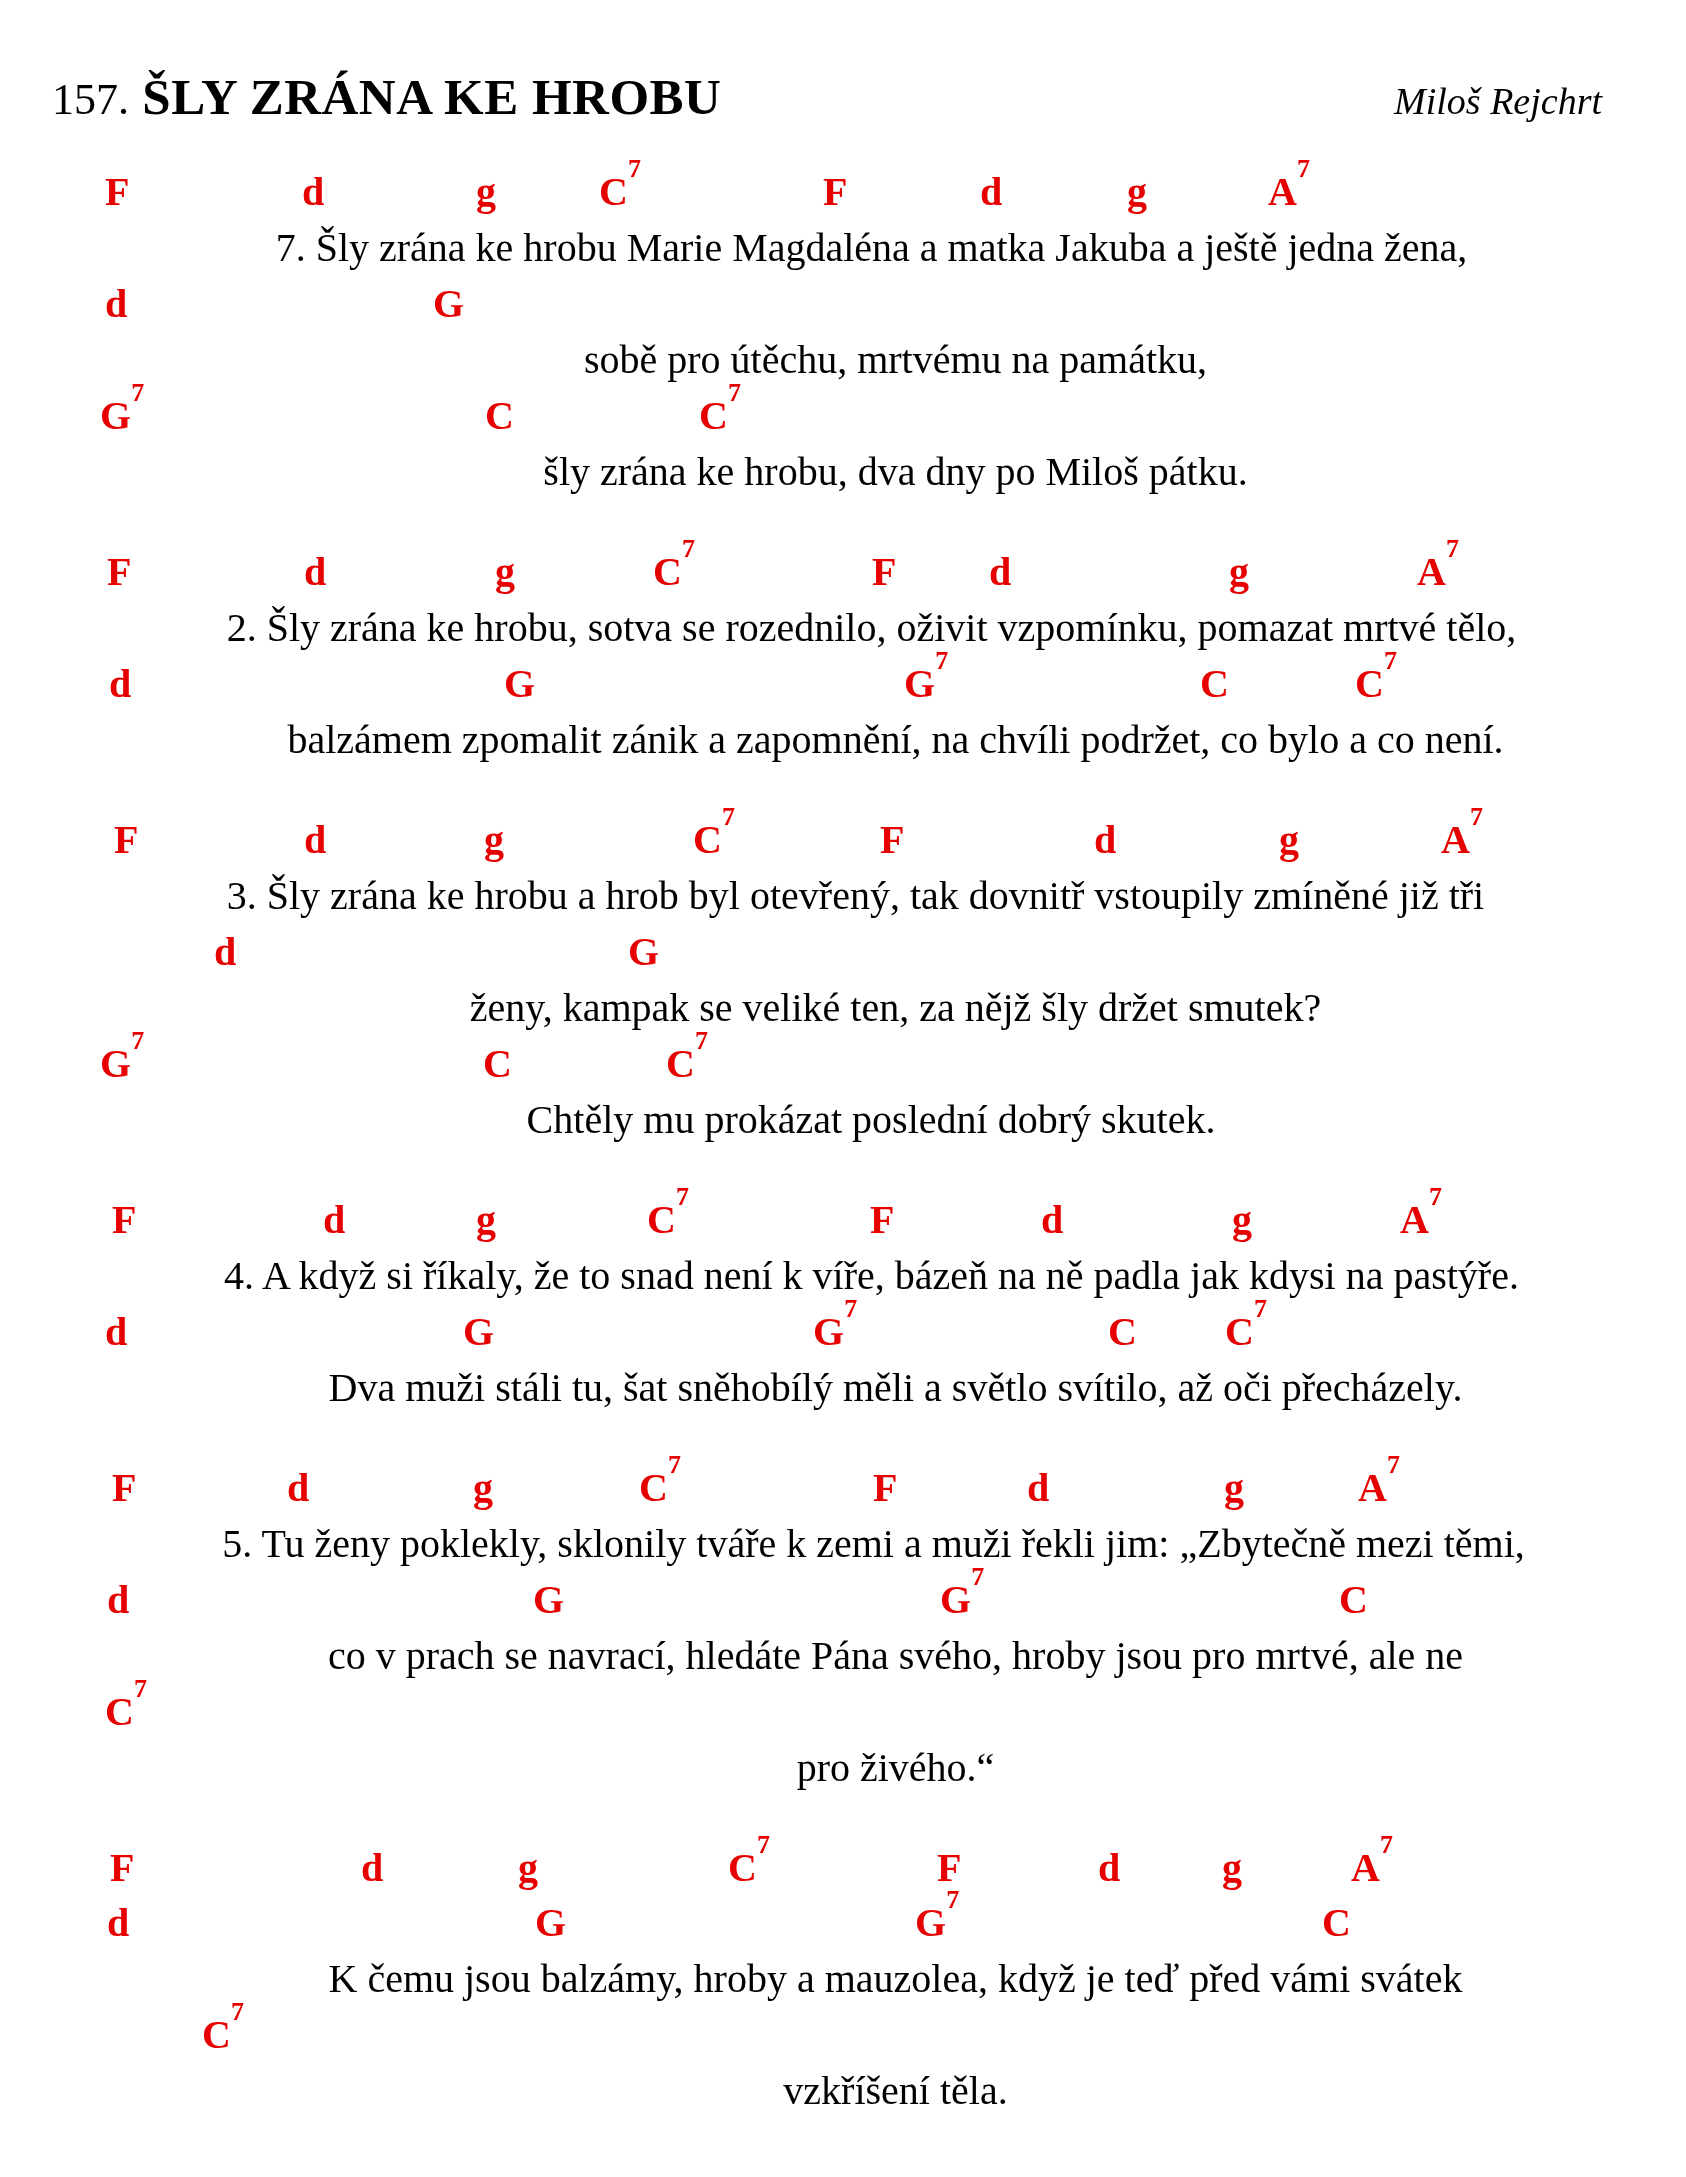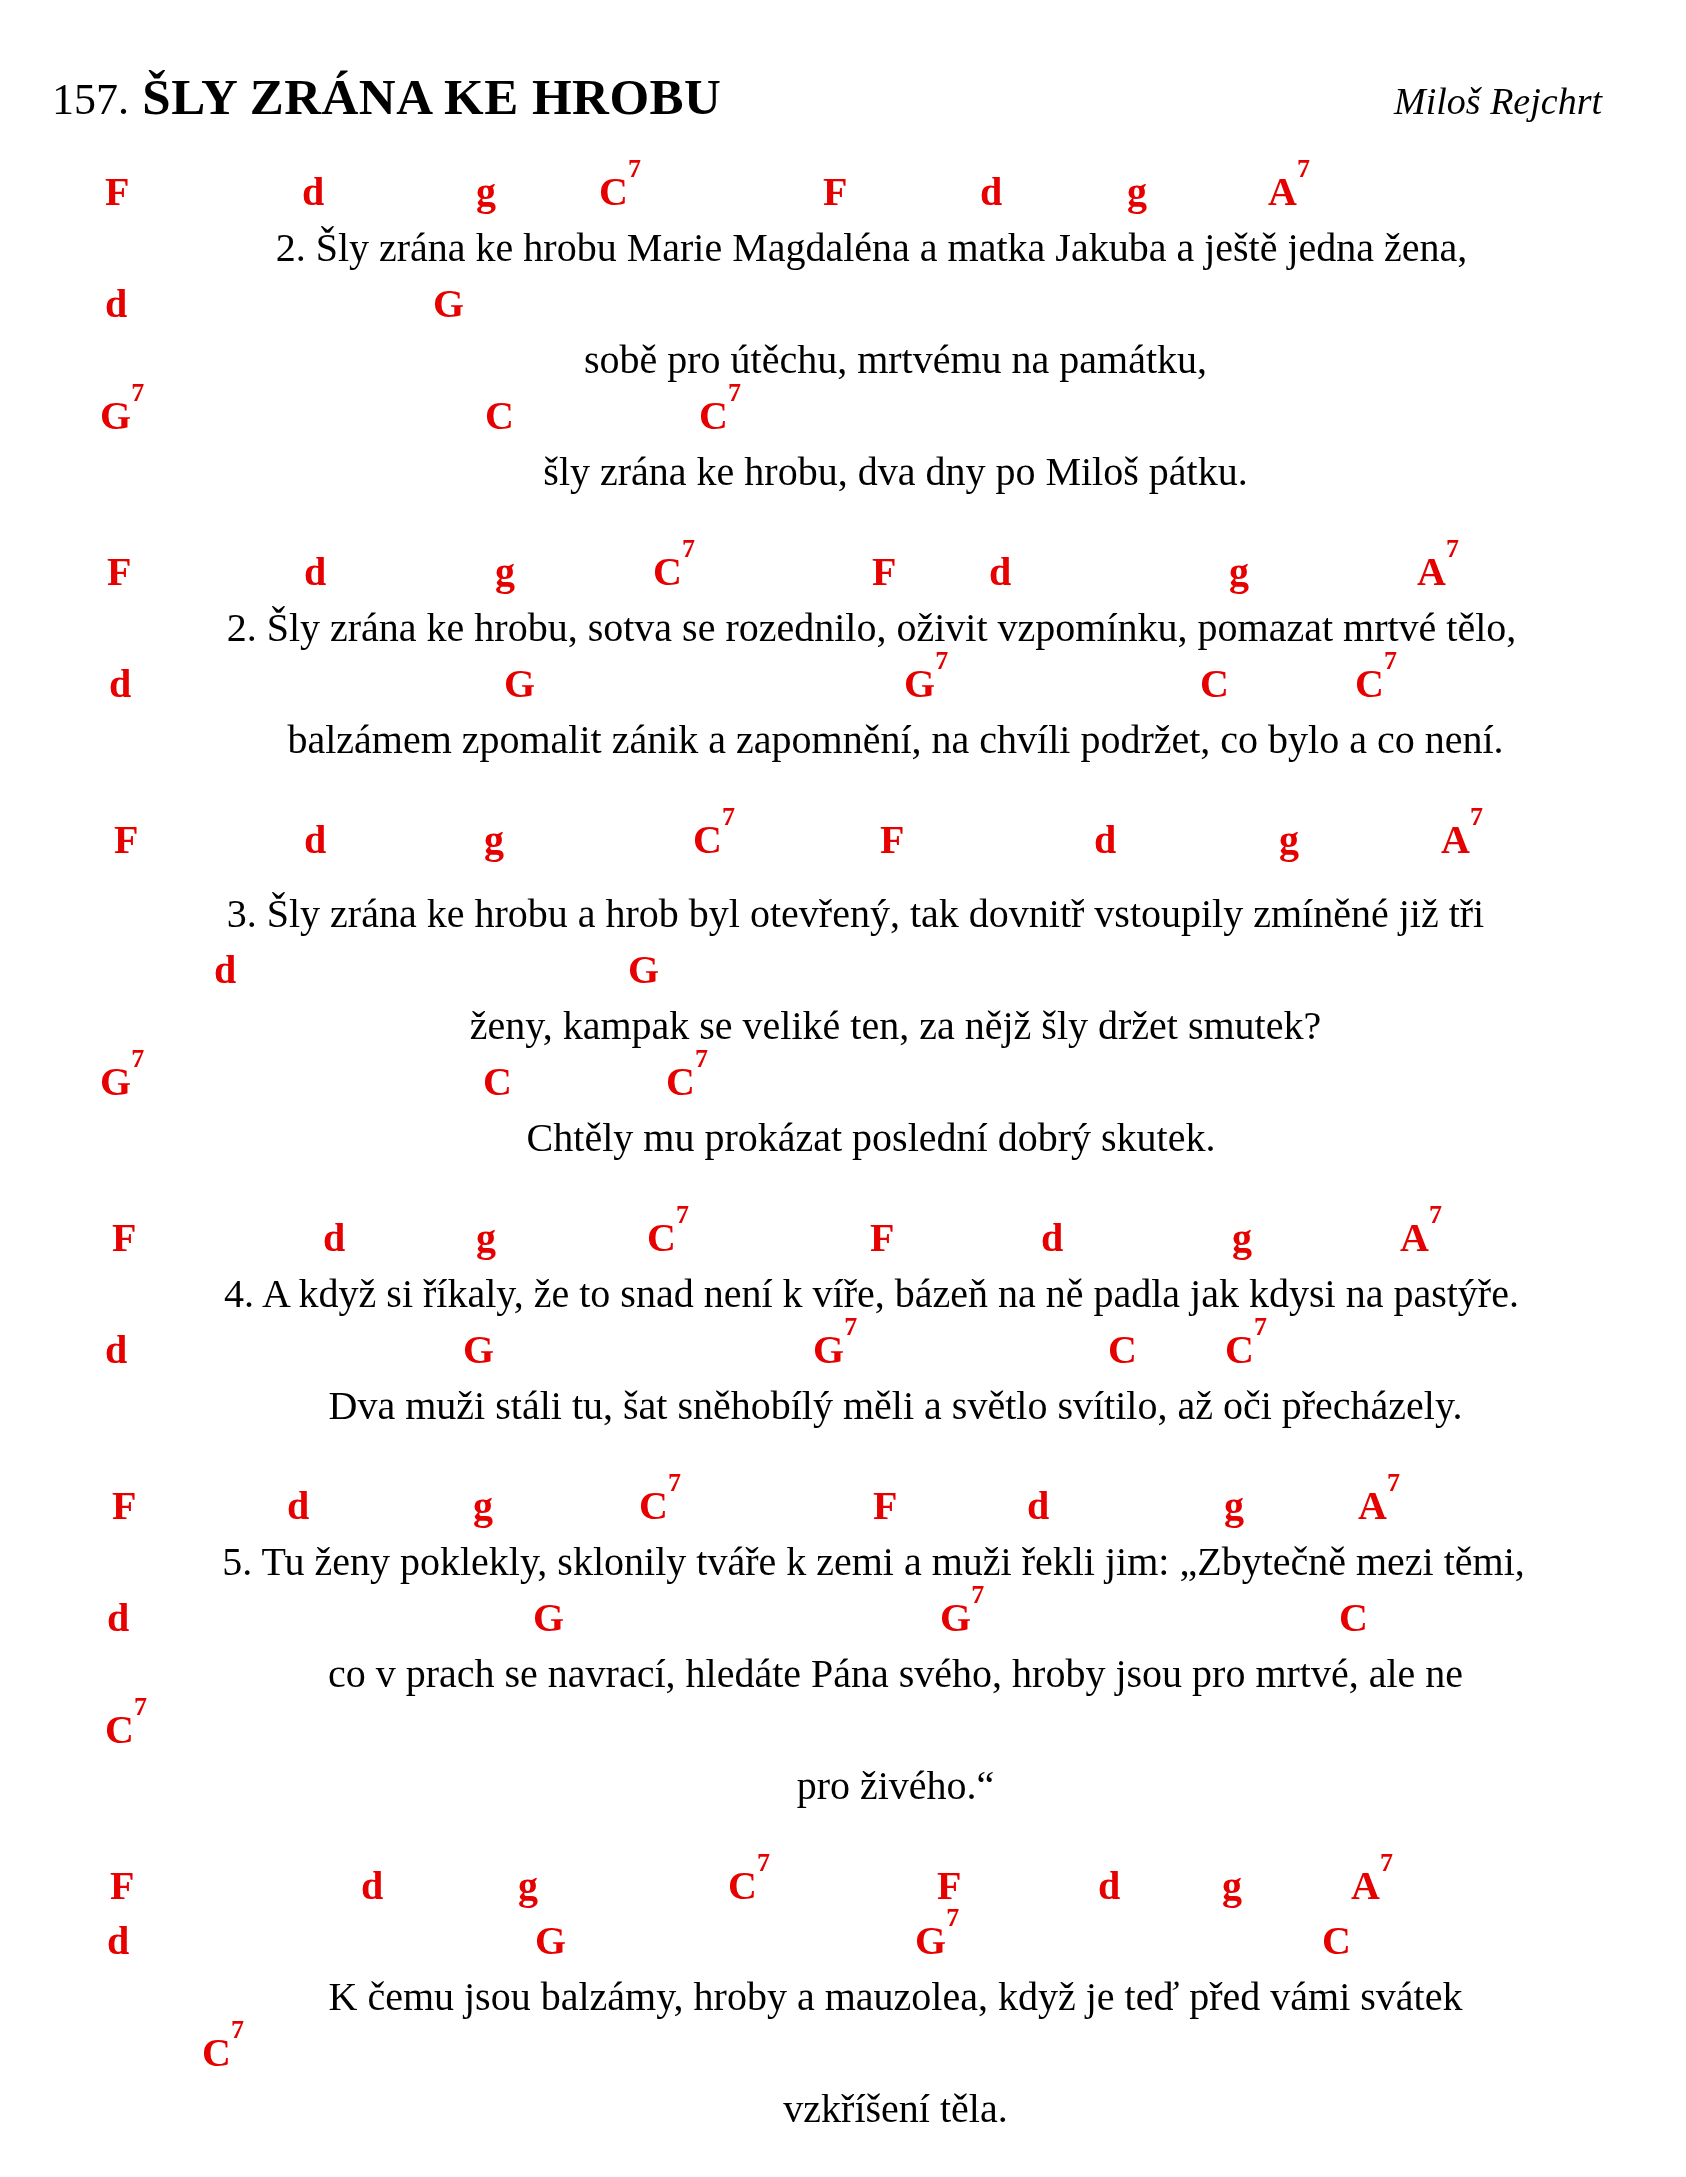--- a/index.html
+++ b/index.html
@@ -88,21 +88,21 @@
         <div class="chord-row">
           <span class="chord" style="left: 105px;">F</span>
           <span class="chord" style="left: 302px;">d</span>
           <span class="chord" style="left: 476px;">g</span>
           <span class="chord" style="left: 599px;">C<sup>7</sup></span>
           <span class="chord" style="left: 823px;">F</span>
           <span class="chord" style="left: 980px;">d</span>
           <span class="chord" style="left: 1127px;">g</span>
           <span class="chord" style="left: 1268px;">A<sup>7</sup></span>
         </div>
-        <div class="lyric" style="padding-left: 57px;">2. Šly zrána ke hrobu Marie Magdaléna a matka Jakuba a ještě jedna žena,</div>
+        <div class="lyric" style="padding-left: 57px;">7. Šly zrána ke hrobu Marie Magdaléna a matka Jakuba a ještě jedna žena,</div>
         <div class="chord-row">
           <span class="chord" style="left: 105px;">d</span>
           <span class="chord" style="left: 433px;">G</span>
         </div>
         <div class="lyric" style="padding-left: 105px;">sobě pro útěchu, mrtvému na památku,</div>
         <div class="chord-row">
           <span class="chord" style="left: 100px;">G<sup>7</sup></span>
           <span class="chord" style="left: 485px;">C</span>
           <span class="chord" style="left: 699px;">C<sup>7</sup></span>
         </div>
@@ -133,21 +133,21 @@
         <div class="chord-row">
           <span class="chord" style="left: 114px;">F</span>
           <span class="chord" style="left: 304px;">d</span>
           <span class="chord" style="left: 484px;">g</span>
           <span class="chord" style="left: 693px;">C<sup>7</sup></span>
           <span class="chord" style="left: 880px;">F</span>
           <span class="chord" style="left: 1094px;">d</span>
           <span class="chord" style="left: 1279px;">g</span>
           <span class="chord" style="left: 1441px;">A<sup>7</sup></span>
         </div>
-        <div class="lyric" style="padding-left: 25px; margin-top: 18px;">3. Šly zrána ke hrobu a hrob byl otevřený, tak dovnitř vstoupily zmíněné již tři</div>
+        <div class="lyric" style="padding-left: 25px;">3. Šly zrána ke hrobu a hrob byl otevřený, tak dovnitř vstoupily zmíněné již tři</div>
         <div class="chord-row">
           <span class="chord" style="left: 214px;">d</span>
           <span class="chord" style="left: 628px;">G</span>
         </div>
         <div class="lyric" style="padding-left: 105px;">ženy, kampak se veliké ten, za nějž šly držet smutek?</div>
         <div class="chord-row">
           <span class="chord" style="left: 100px;">G<sup>7</sup></span>
           <span class="chord" style="left: 483px;">C</span>
           <span class="chord" style="left: 666px;">C<sup>7</sup></span>
         </div>

